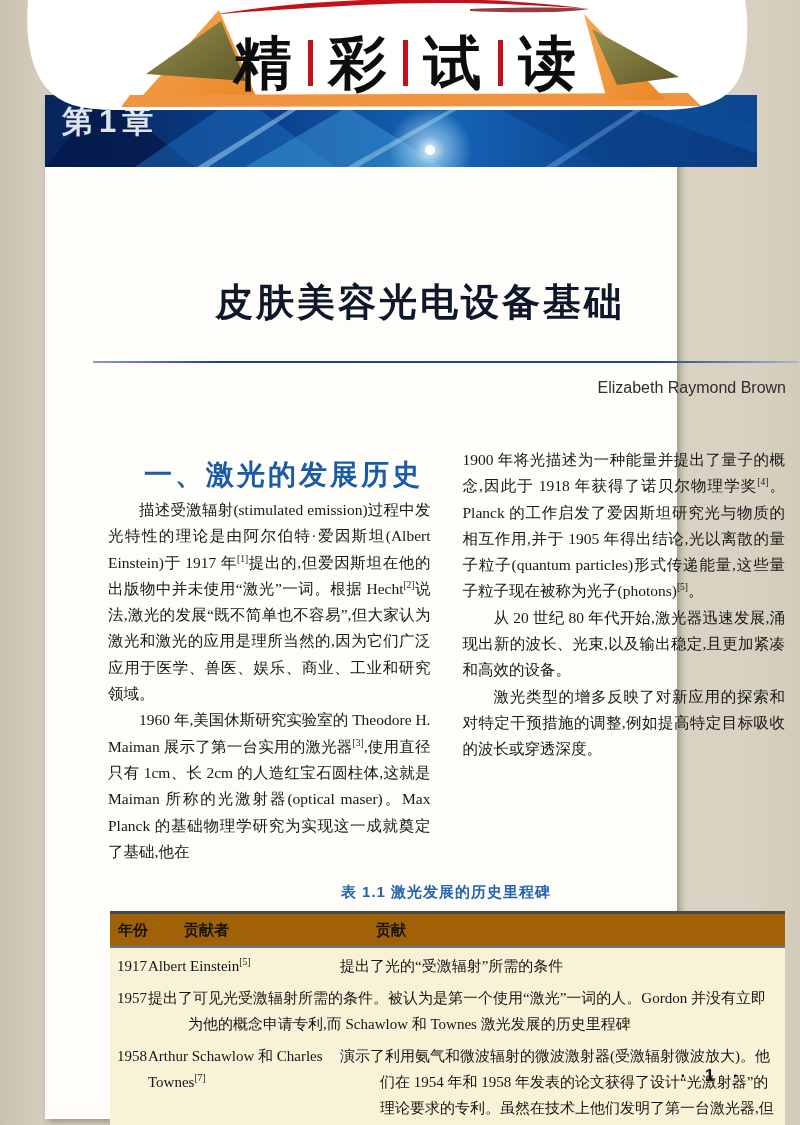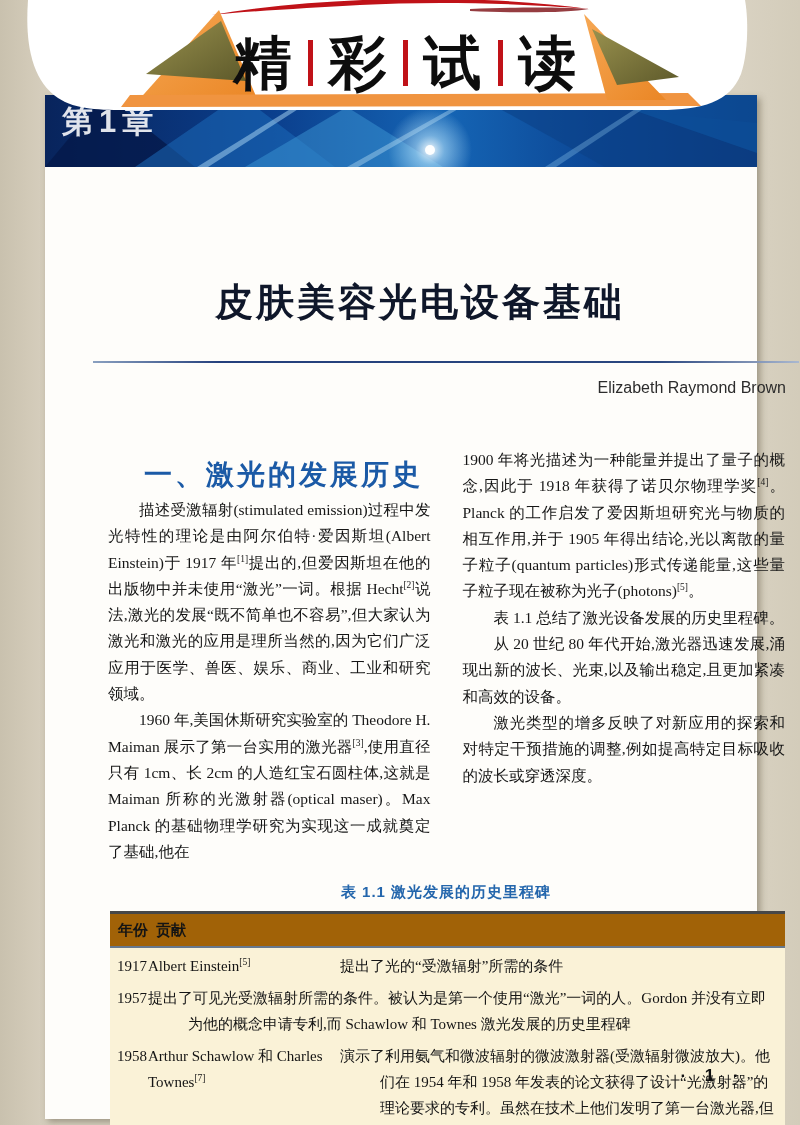--- a/index.html
+++ b/index.html
@@ -5,21 +5,21 @@
   html,body{margin:0;padding:0;}
   .canvas{
     position:relative;
     width:800px;height:1125px;
     background:linear-gradient(90deg,#c9c1ae 0px,#d2cab8 30px,#d9d2c2 60px,#d9d2c2 740px,#d3ccba 800px);
     overflow:hidden;
     font-family:"Liberation Serif","DejaVu Serif",serif;
   }
   
   .page{
-    position:absolute;left:45px;top:95px;width:712px;height:1024px;
+    position:absolute;left:45px;top:95px;width:632px;height:1024px;
     background:#fefdfa;
     box-shadow:3px 3px 7px rgba(80,70,50,.45);
   }
   
   .band{position:absolute;left:0;top:0;width:712px;height:72px;overflow:hidden;}
   .band svg{display:block;}
   .chapter-label{
     position:absolute;left:17px;top:6px;
     font-family:"Liberation Sans","DejaVu Sans",sans-serif;
     font-size:31px;font-weight:600;letter-spacing:6px;
@@ -139,30 +139,30 @@
       <div class="author">Elizabeth Raymond Brown</div>
 
       <div class="columns">
         <div class="col">
           <div class="sec-heading">一、激光的发展历史</div>
           <p>描述受激辐射(stimulated emission)过程中发光特性的理论是由阿尔伯特·爱因斯坦(Albert Einstein)于 1917 年<sup class="fn">[1]</sup>提出的,但爱因斯坦在他的出版物中并未使用“激光”一词。根据 Hecht<sup class="fn">[2]</sup>说法,激光的发展“既不简单也不容易”,但大家认为激光和激光的应用是理所当然的,因为它们广泛应用于医学、兽医、娱乐、商业、工业和研究领域。</p>
           <p>1960 年,美国休斯研究实验室的 Theodore H. Maiman 展示了第一台实用的激光器<sup class="fn">[3]</sup>,使用直径只有 1cm、长 2cm 的人造红宝石圆柱体,这就是 Maiman 所称的光激射器(optical maser)。Max Planck 的基础物理学研究为实现这一成就奠定了基础,他在</p>
         </div>
         <div class="col">
           <p class="cont">1900 年将光描述为一种能量并提出了量子的概念,因此于 1918 年获得了诺贝尔物理学奖<sup class="fn">[4]</sup>。Planck 的工作启发了爱因斯坦研究光与物质的相互作用,并于 1905 年得出结论,光以离散的量子粒子(quantum particles)形式传递能量,这些量子粒子现在被称为光子(photons)<sup class="fn">[5]</sup>。</p>
-          <p>表 1.1 总结了激光设备发展的历史里程碑。</p>
           <p>从 20 世纪 80 年代开始,激光器迅速发展,涌现出新的波长、光束,以及输出稳定,且更加紧凑和高效的设备。</p>
           <p>激光类型的增多反映了对新应用的探索和对特定干预措施的调整,例如提高特定目标吸收的波长或穿透深度。</p>
         </div>
       </div>
 
       <div class="tbl-caption">表 1.1  激光发展的历史里程碑</div>
       <div class="tbl">
         <div class="tbl-head">
           <div class="h-year">年份</div>
+          <div class="h-contrib">贡献者</div>
           <div class="h-contribution">贡献</div>
         </div>
         <div class="tbl-body">
           <div class="trow">
             <div class="c-year">1917</div>
             <div class="c-contrib">Albert Einstein<sup class="fn">[5]</sup></div>
             <div class="c-contribution">提出了光的“受激辐射”所需的条件</div>
           </div>
           <div class="trow">
             <div class="c-year">1957</div>

